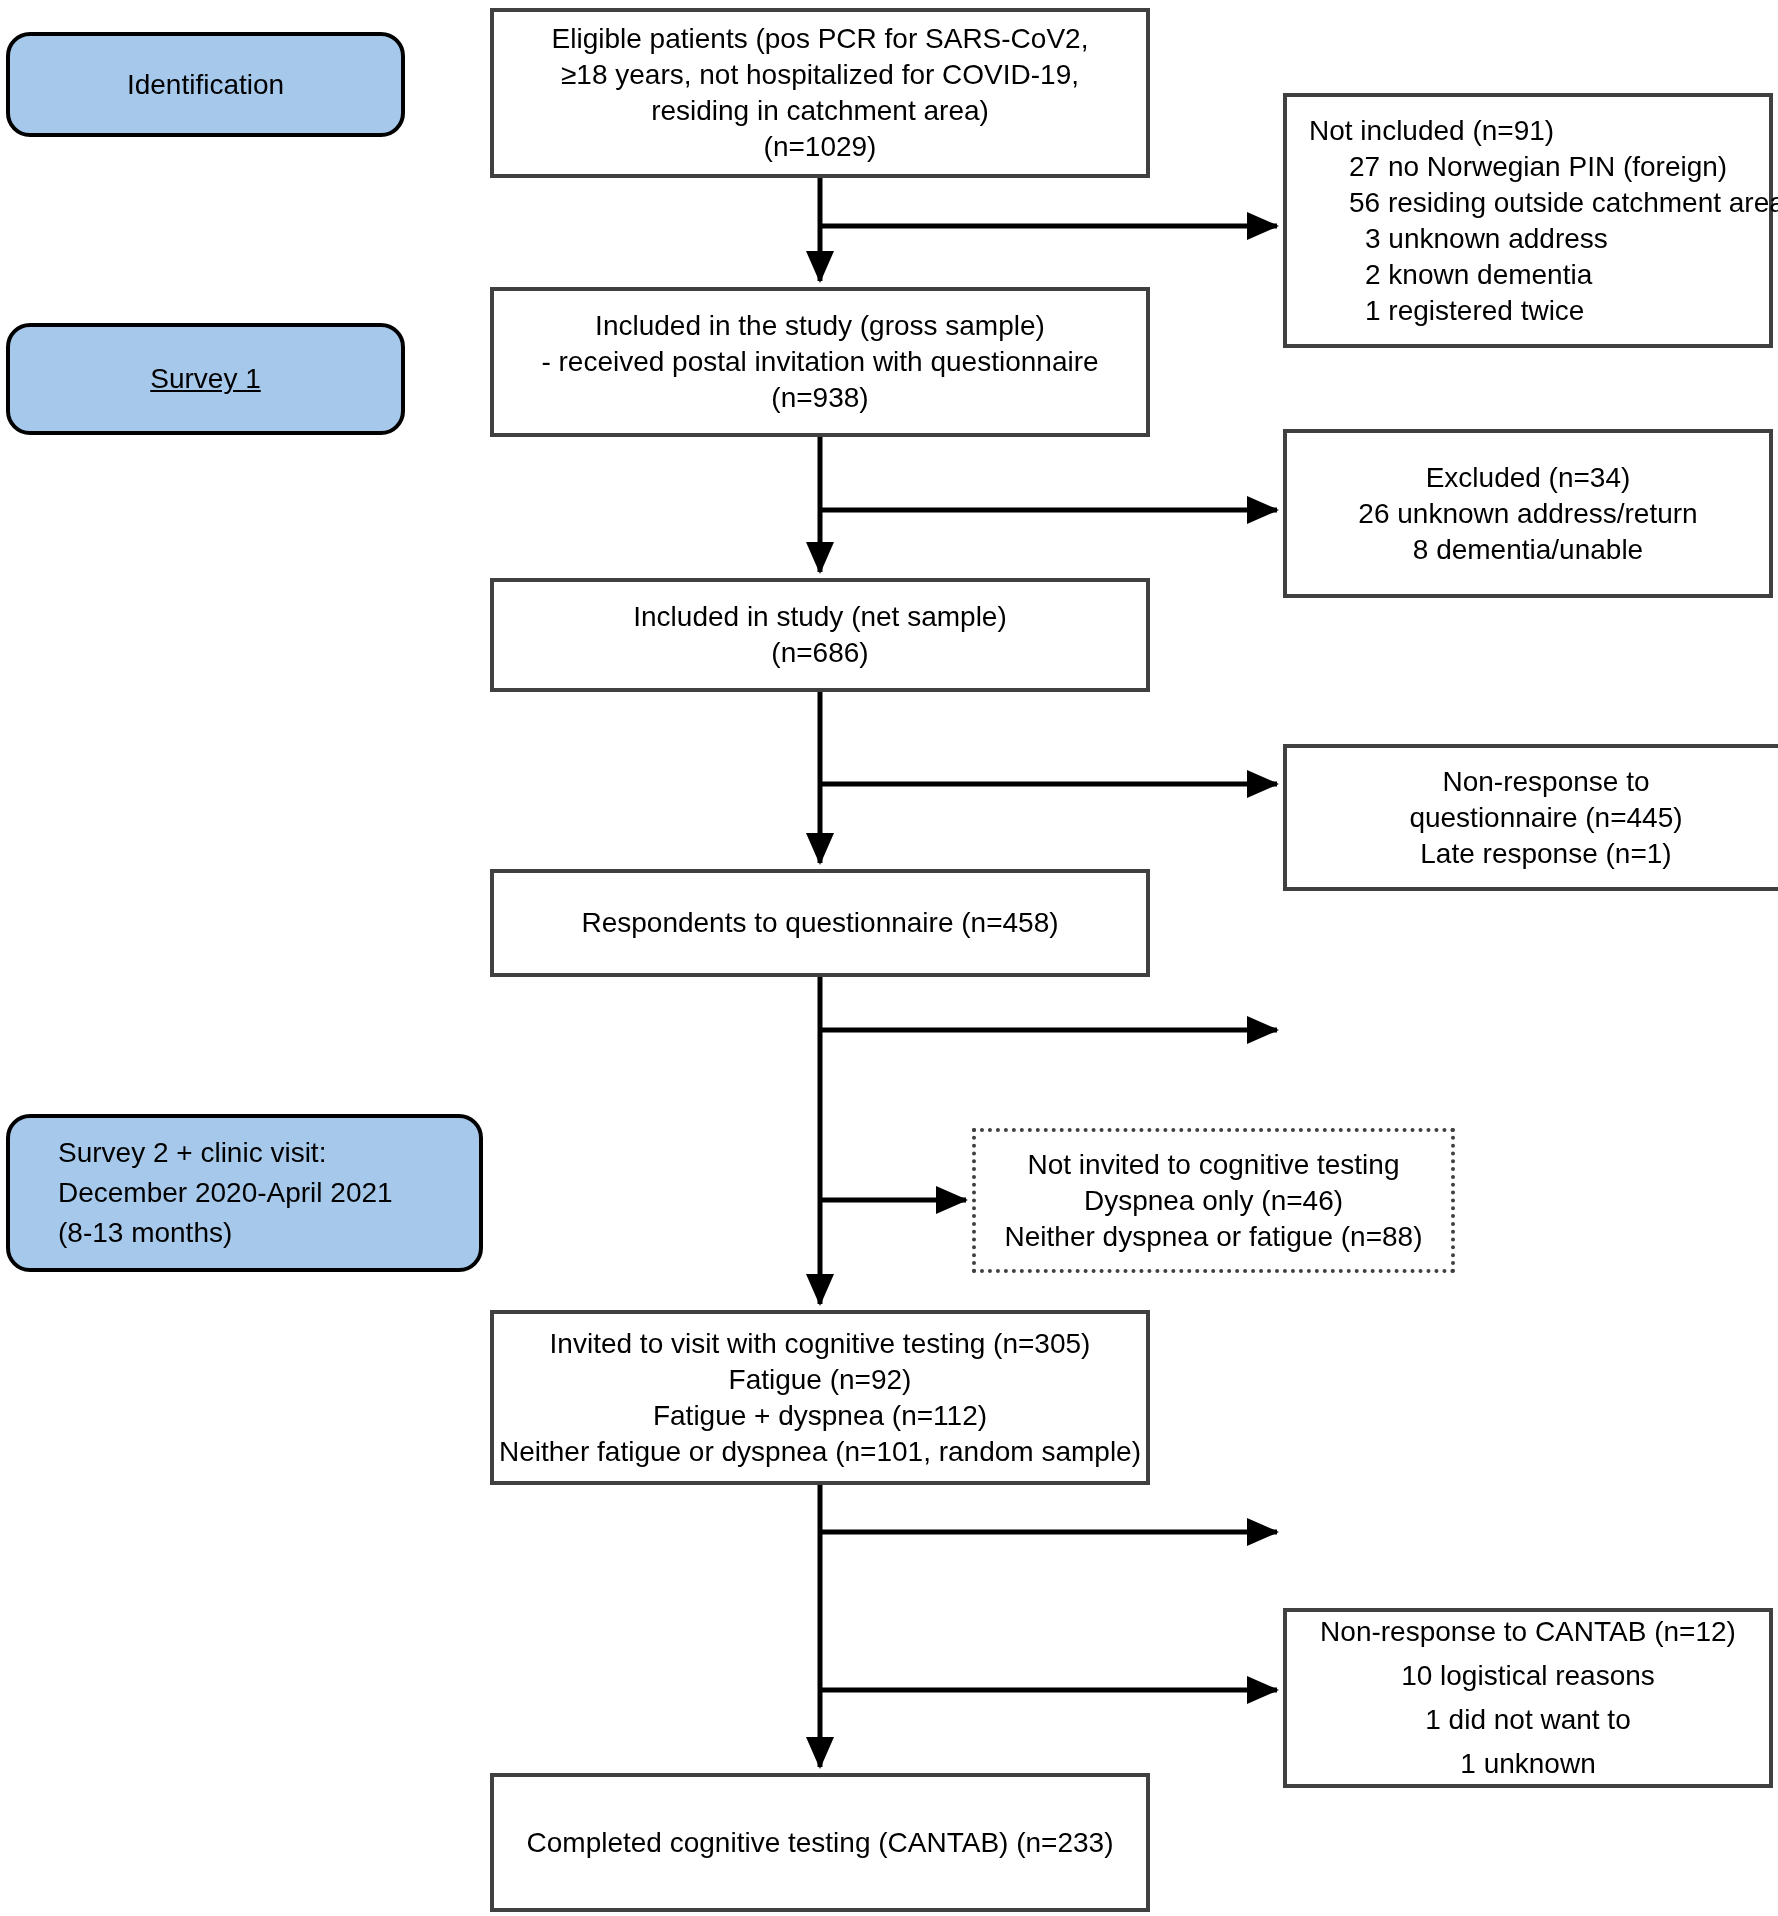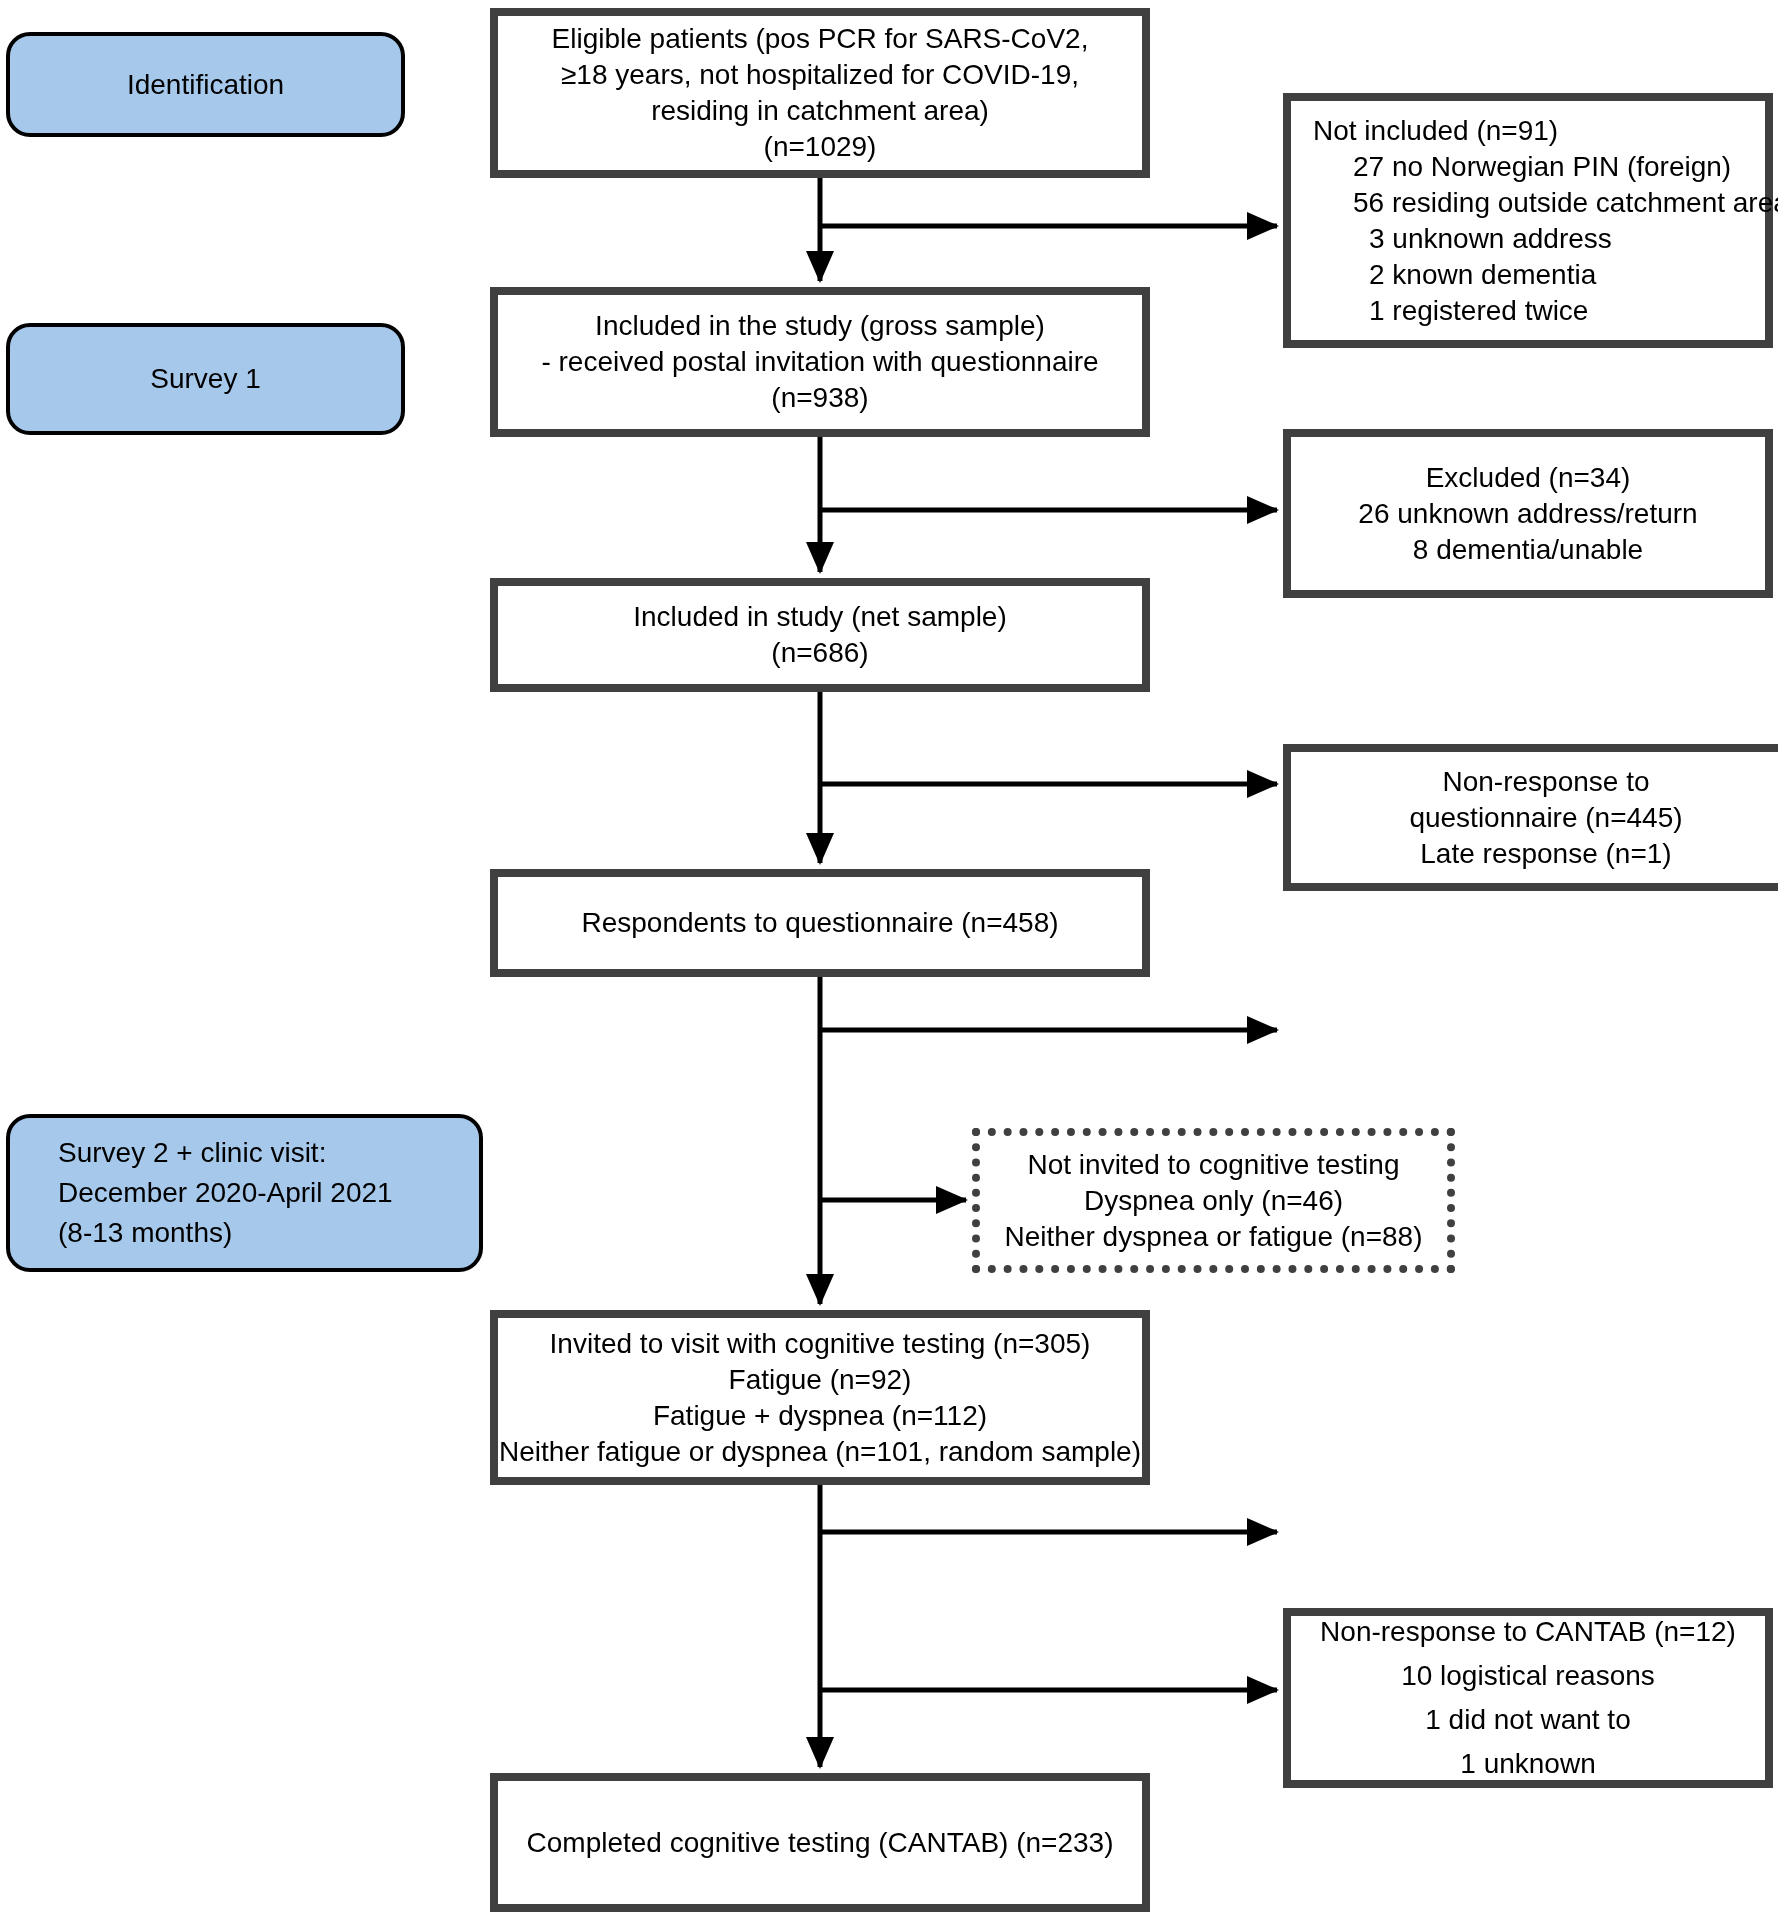--- a/index.html
+++ b/index.html
@@ -15,21 +15,21 @@
     line-height: 36px;
   }
   svg.arrows {
     position: absolute;
     left: 0; top: 0;
     width: 1778px; height: 1916px;
   }
   .box {
     position: absolute;
     background: #ffffff;
-    border: 8px solid #404040;
+    border: 4px solid #404040;
     display: flex;
     flex-direction: column;
     justify-content: center;
     align-items: center;
     text-align: center;
   }
   .box.left {
     align-items: flex-start;
     text-align: left;
     padding-left: 22px;
@@ -83,21 +83,21 @@
     <line x1="820" y1="1030" x2="1277" y2="1030" stroke="#000" stroke-width="5" marker-end="url(#ah)"></line>
     <line x1="820" y1="1200" x2="966" y2="1200" stroke="#000" stroke-width="5" marker-end="url(#ah)"></line>
     <line x1="820" y1="1532" x2="1277" y2="1532" stroke="#000" stroke-width="5" marker-end="url(#ah)"></line>
     <line x1="820" y1="1690" x2="1277" y2="1690" stroke="#000" stroke-width="5" marker-end="url(#ah)"></line>
   </svg>
 
   <div class="stage" style="left: 6px; top: 32px; width: 399px; height: 105px; background: rgb(165, 200, 235);">
     <div class="ln">Identification</div>
   </div>
 
-  <div class="stage" style="left: 6px; top: 323px; width: 399px; height: 112px; background: rgb(165, 200, 235);">
+  <div class="stage" style="left: 6px; top: 323px; width: 399px; height: 112px; background: rgb(165, 200, 235); text-decoration: underline;">
     <div class="ln">Survey 1</div>
   </div>
 
   <div class="stage left-text" style="left: 6px; top: 1114px; width: 477px; height: 158px; background: rgb(165, 200, 235);">
     <div class="ln">Survey 2 + clinic visit:</div>
     <div class="ln">December 2020-April 2021</div>
     <div class="ln">(8-13 months)</div>
   </div>
 
   <div class="box" style="left:490px; top:8px; width:660px; height:170px;">

